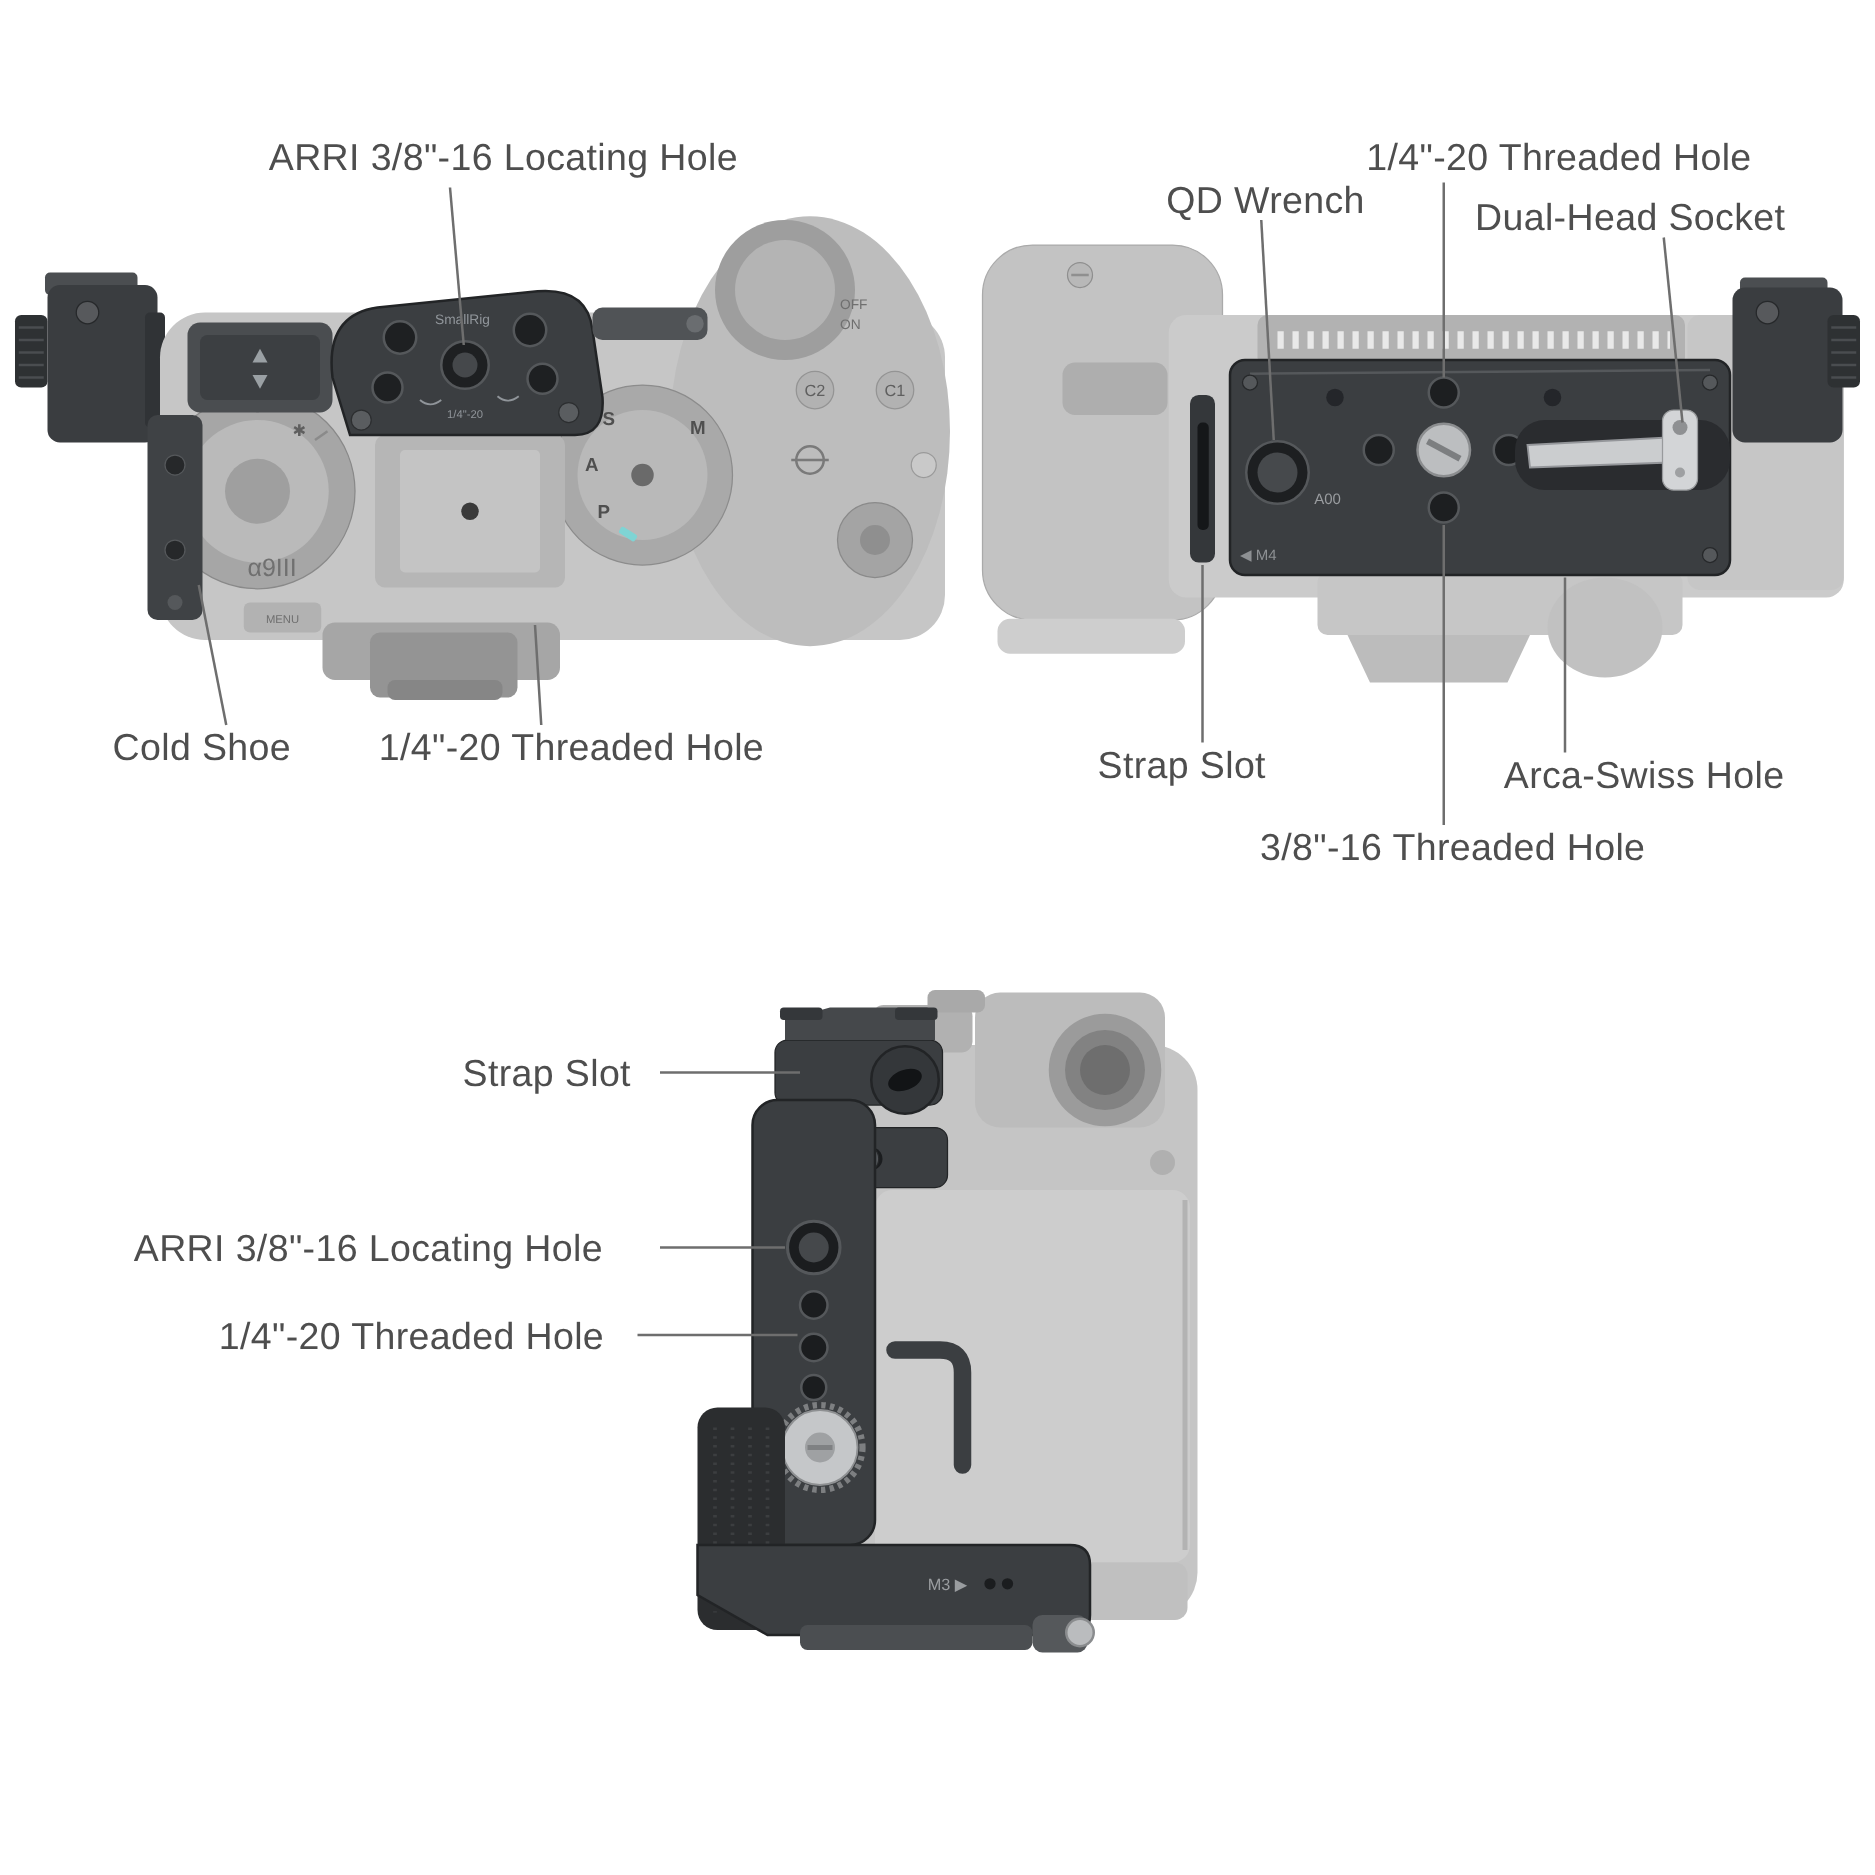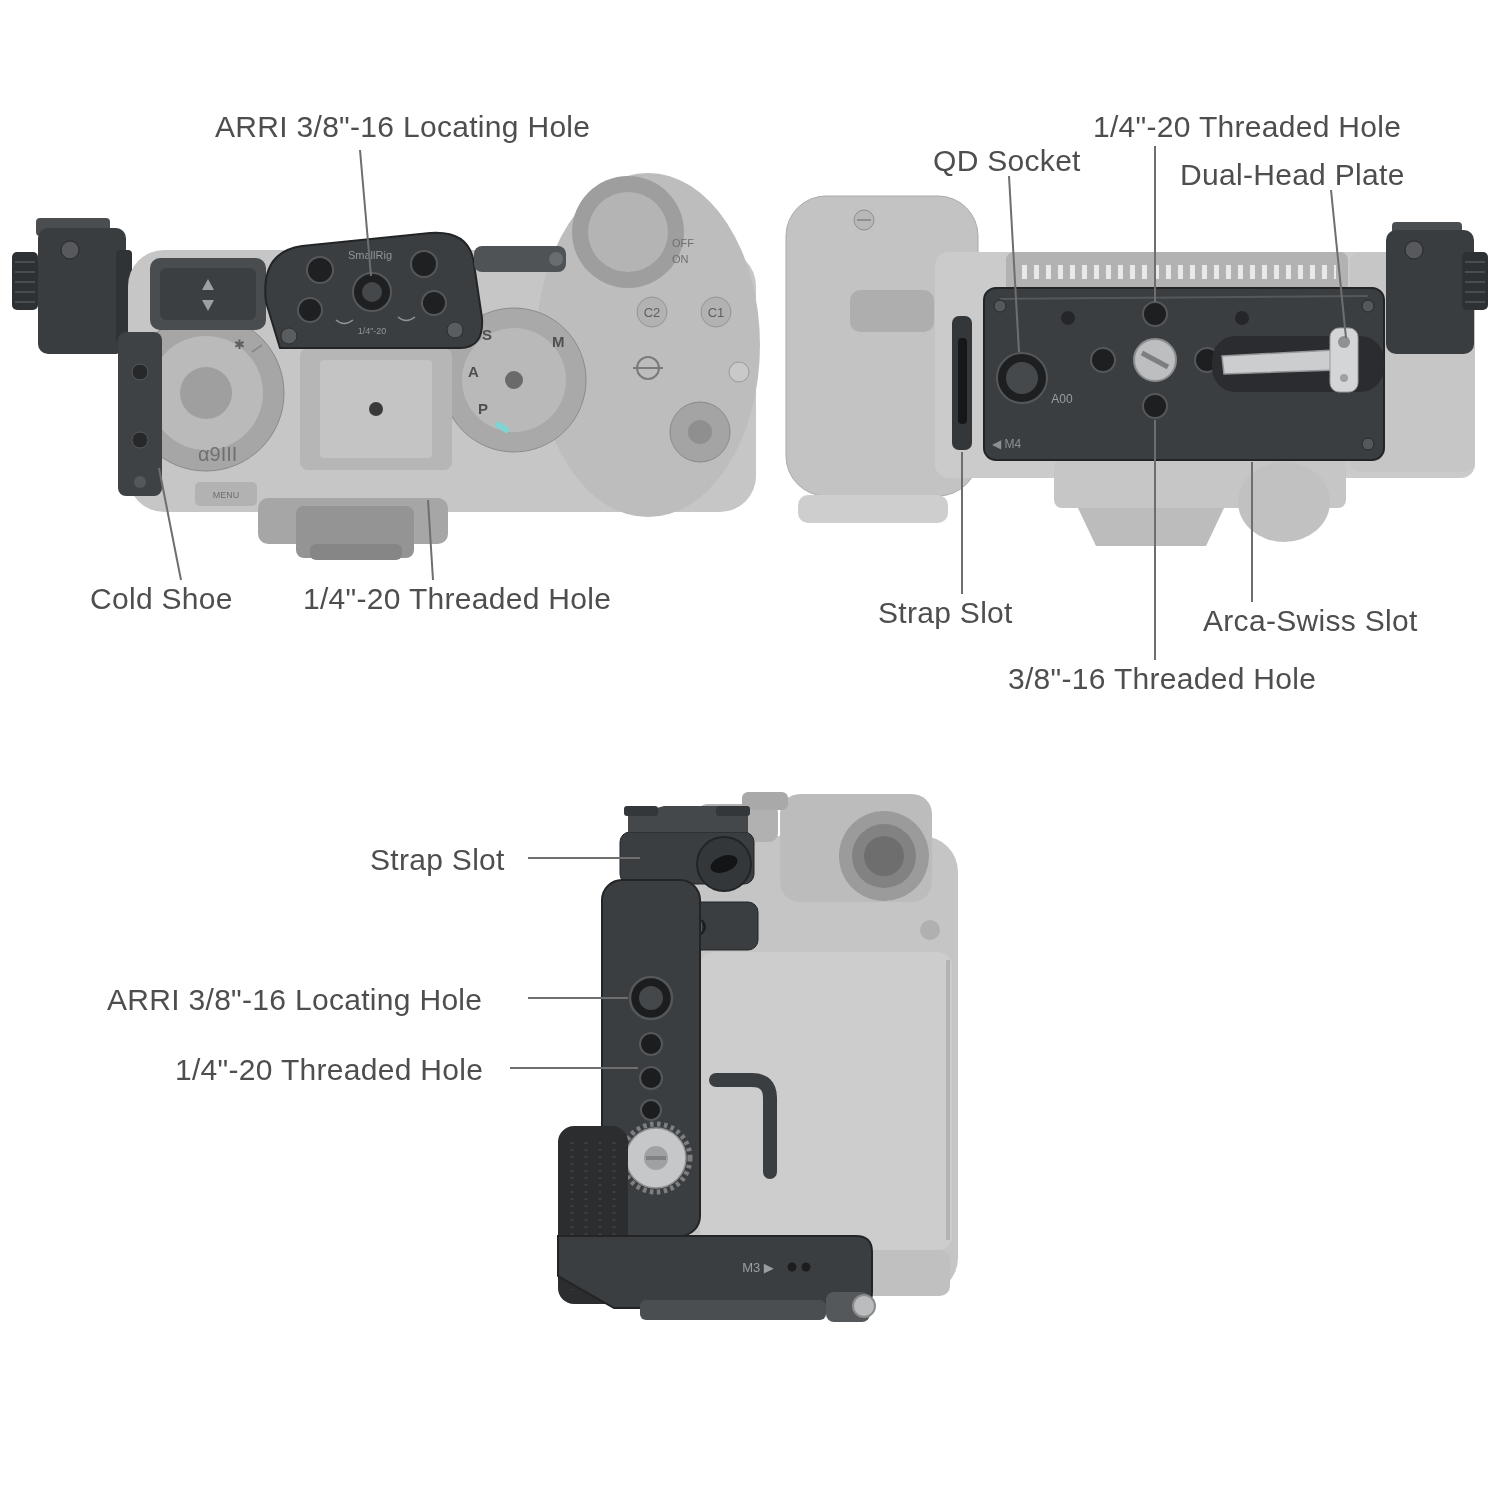--- a/index.html
+++ b/index.html
@@ -279,23 +279,23 @@
       <line x1="528" y1="858" x2="640" y2="858"></line>
       <line x1="528" y1="998" x2="628" y2="998"></line>
       <line x1="510" y1="1068" x2="638" y2="1068"></line>
     </g>
   </svg>
 
   <div class="callout" style="left:215px;top:110px">ARRI 3/8"-16 Locating Hole</div>
   <div class="callout" style="left:90px;top:582px">Cold Shoe</div>
   <div class="callout" style="left:303px;top:582px">1/4"-20 Threaded Hole</div>
 
-  <div class="callout" style="left:933px;top:144px">QD Socket</div>
+  <div class="callout" style="left:933px;top:144px">QD Wrench</div>
   <div class="callout" style="left:1093px;top:110px">1/4"-20 Threaded Hole</div>
-  <div class="callout" style="left:1180px;top:158px">Dual-Head Plate</div>
+  <div class="callout" style="left:1180px;top:158px">Dual-Head Socket</div>
   <div class="callout" style="left:878px;top:596px">Strap Slot</div>
-  <div class="callout" style="left:1203px;top:604px">Arca-Swiss Slot</div>
+  <div class="callout" style="left:1203px;top:604px">Arca-Swiss Hole</div>
   <div class="callout" style="left:1008px;top:662px">3/8"-16 Threaded Hole</div>
 
   <div class="callout" style="left:370px;top:843px">Strap Slot</div>
   <div class="callout" style="left:107px;top:983px">ARRI 3/8"-16 Locating Hole</div>
   <div class="callout" style="left:175px;top:1053px">1/4"-20 Threaded Hole</div>
 </div>
 
 </body></html>

